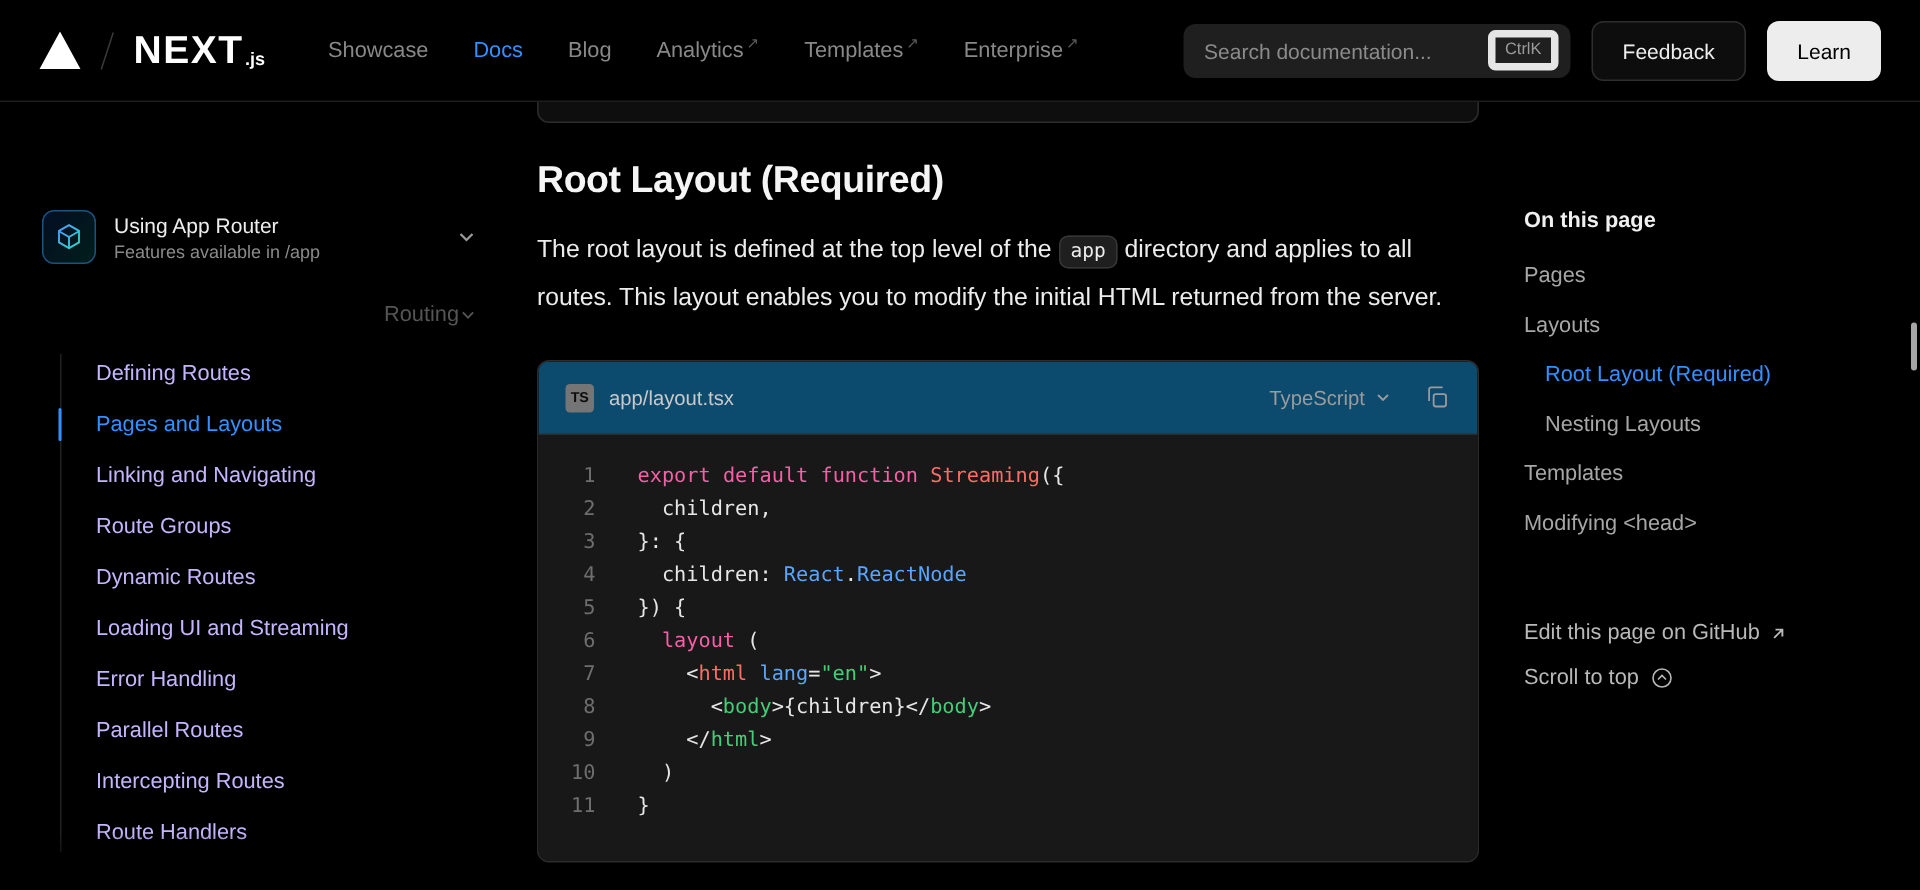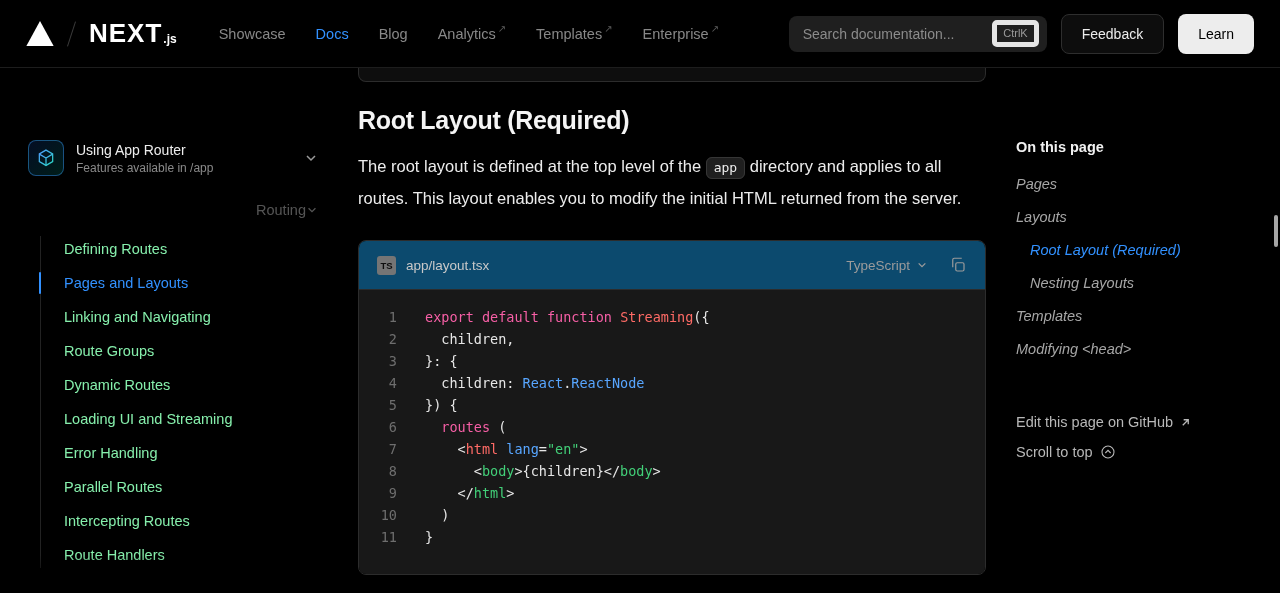--- a/index.html
+++ b/index.html
@@ -38,21 +38,21 @@
     background:linear-gradient(135deg, rgba(27,98,255,0.14), rgba(0,209,178,0.14));
     border:1px solid rgba(56,160,248,0.45); display:flex; align-items:center; justify-content:center; }
   .sw-text { display:flex; flex-direction:column; gap:3px; }
   .sw-title { font-size:14px; color:#ededed; }
   .sw-sub { font-size:12px; color:#8a8a8a; }
   .sw-chev { position:absolute; right:4px; top:50%; transform:translateY(-50%); }
   .section-row { margin-top:26px; width:290px; display:flex; justify-content:flex-end; align-items:center;
     font-size:14.5px; color:#9a9a9a; opacity:0.55; cursor:pointer; }
   .side-list { margin-top:14px; margin-left:12px; width:262px; position:relative; }
   .side-list::before { content:''; position:absolute; left:0; top:4px; bottom:4px; width:1px; background:#222; }
-  .side-item { position:relative; padding:9px 0 9px 24px; font-size:14.5px; color:#86efac; cursor:pointer; white-space:nowrap; }
+  .side-item { position:relative; padding:9px 0 9px 24px; font-size:14.5px; color:#c4b5fd; cursor:pointer; white-space:nowrap; }
   .side-item.active { color:var(--accent); }
   .side-item.active::before { content:''; position:absolute; left:-1px; top:6px; bottom:6px; width:2px;
     background:var(--accent); border-radius:3px; }
   .side-fade-bottom { position:absolute; left:0; bottom:0; width:100%; height:38px;
     background:linear-gradient(rgba(0,0,0,0), #000 85%); pointer-events:none; }
 
   
   .content { position:absolute; left:358px; top:68px; width:628px; bottom:0; }
   .partial-block { height:14px; width:100%; border:1px solid #2c2c2c; border-top:none;
     border-radius:0 0 8px 8px; background:#0e0e0e; }
@@ -75,21 +75,21 @@
   .ln { display:inline-block; width:38px; text-align:right; color:#6e6e6e; margin-right:28px; user-select:none; }
   .tk-k { color:#f75fa6; }
   .tk-e { color:#ff6b66; }
   .tk-t { color:#58a6ff; }
   .tk-s { color:#42cf78; }
   .tk-p { color:#e6e6e6; }
 
   
   .toc { position:absolute; left:1016px; top:68px; width:240px; }
   .toc-title { margin-top:71px; font-size:14.5px; font-weight:600; color:#f0f0f0; }
-  .toc-list { margin-top:12px;font-style:italic; }
+  .toc-list { margin-top:12px; }
   .toc-item { padding:8.5px 0; font-size:14.5px; color:#a6a6a6; cursor:pointer; }
   .toc-item.indent { padding-left:14px; }
   .toc-item.active { color:var(--accent); }
   .toc-links { margin-top:42px; }
   .toc-link { display:flex; align-items:center; gap:7px; color:#b8b8b8; font-size:14.5px;
     text-decoration:none; cursor:pointer; padding:7px 0; }
 
   .scroll-thumb { position:absolute; right:2px; top:215px; width:4px; height:32px;
     background:#a6a6a6; border-radius:2px; z-index:20; cursor:grab; }
 </style>
@@ -208,21 +208,21 @@
             <path d="M5 15V5a2 2 0 0 1 2-2h10"></path>
           </svg>
       </button>
     </div>
     <div class="cb-body" id="code-lines">
         <div class="code-line"><span class="ln">1</span><span><span class="tk-k">export</span><span class="tk-p"> </span><span class="tk-k">default</span><span class="tk-p"> </span><span class="tk-k">function</span><span class="tk-p"> </span><span class="tk-e">Streaming</span><span class="tk-p">({</span></span></div>
         <div class="code-line"><span class="ln">2</span><span><span class="tk-p">  children,</span></span></div>
         <div class="code-line"><span class="ln">3</span><span><span class="tk-p">}: {</span></span></div>
         <div class="code-line"><span class="ln">4</span><span><span class="tk-p">  children: </span><span class="tk-t">React</span><span class="tk-p">.</span><span class="tk-t">ReactNode</span></span></div>
         <div class="code-line"><span class="ln">5</span><span><span class="tk-p">}) {</span></span></div>
-        <div class="code-line"><span class="ln">6</span><span><span class="tk-p">  </span><span class="tk-k">routes</span><span class="tk-p"> (</span></span></div>
+        <div class="code-line"><span class="ln">6</span><span><span class="tk-p">  </span><span class="tk-k">layout</span><span class="tk-p"> (</span></span></div>
         <div class="code-line"><span class="ln">7</span><span><span class="tk-p">    &lt;</span><span class="tk-e">html</span><span class="tk-p"> </span><span class="tk-t">lang</span><span class="tk-p">=</span><span class="tk-s">"en"</span><span class="tk-p">&gt;</span></span></div>
         <div class="code-line"><span class="ln">8</span><span><span class="tk-p">      &lt;</span><span class="tk-s">body</span><span class="tk-p">&gt;{children}&lt;/</span><span class="tk-s">body</span><span class="tk-p">&gt;</span></span></div>
         <div class="code-line"><span class="ln">9</span><span><span class="tk-p">    &lt;/</span><span class="tk-s">html</span><span class="tk-p">&gt;</span></span></div>
         <div class="code-line"><span class="ln">10</span><span><span class="tk-p">  )</span></span></div>
         <div class="code-line"><span class="ln">11</span><span><span class="tk-p">}</span></span></div>
       </div>
   </section>
 </main>
 
 <aside class="toc">

